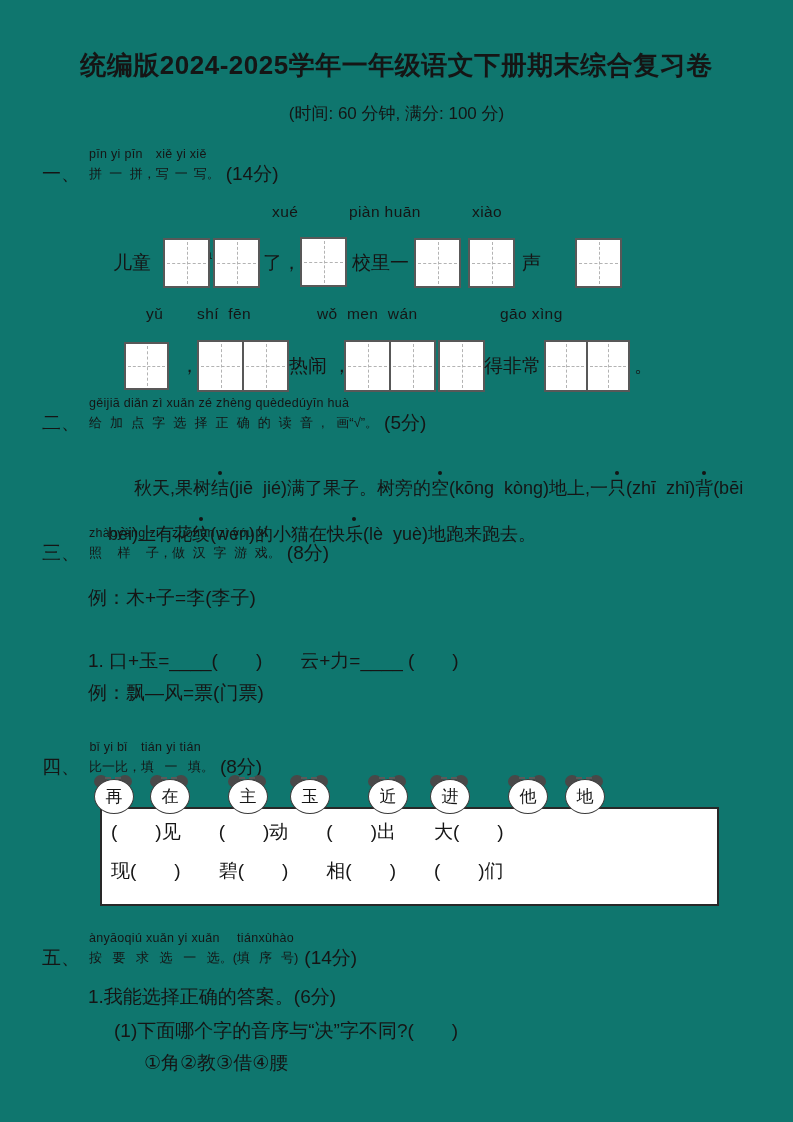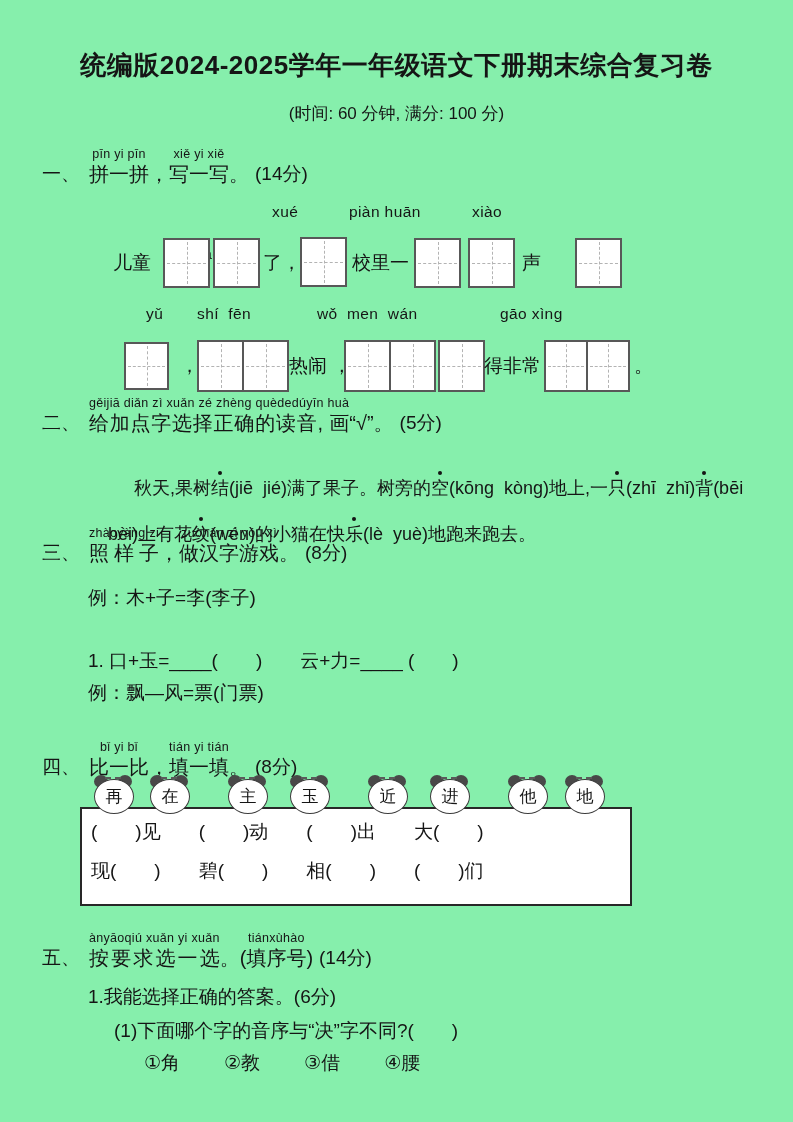--- a/index.html
+++ b/index.html
@@ -1,30 +1,30 @@
 <!DOCTYPE html>
 <html><head>
 <meta charset="utf-8">
 <style>
   html,body{margin:0;padding:0;background:#888;}
   .page{
-    position:relative;width:793px;height:1122px;background:#86efac;
+    position:relative;width:793px;height:1122px;background:#0f766e;
     font-family:"Liberation Sans","DejaVu Sans",sans-serif;color:#151515;
     margin:0 auto;overflow:hidden;
   }
   .abs{position:absolute;}
   .title{top:48px;left:0;width:100%;text-align:center;font-size:26px;font-weight:700;letter-spacing:0.5px;}
   .subtitle{top:102px;left:0;width:100%;text-align:center;font-size:17px;}
 
   
   .sec{display:flex;align-items:flex-end;left:42px;}
   .snum{font-size:19px;line-height:24px;margin-right:9px;white-space:pre;}
   .rgrp{display:inline-flex;flex-direction:column;align-items:center;justify-content:flex-end;}
   .rt{font-size:12.5px;line-height:15px;min-height:15px;white-space:pre;letter-spacing:0.3px;}
-  .rb{font-size:20px;line-height:24px;white-space:pre;width:100%;text-align:justify;text-align-last:justify;}
+  .rb{font-size:13px;line-height:24px;white-space:pre;width:100%;text-align:justify;text-align-last:justify;}
   .score{font-size:19px;line-height:24px;margin-left:6px;white-space:pre;}
 
   
   .pyrow span{position:absolute;font-size:15.5px;white-space:pre;letter-spacing:0.4px;}
 
   
   .boxrow .word{position:absolute;top:50%;transform:translateY(-50%);font-size:19px;white-space:pre;}
   .tzg{position:absolute;display:block;width:47px;height:50px;border:2px solid #585858;
        box-sizing:border-box;background:#fff;}
   .tzg::before{content:"";position:absolute;left:2px;right:2px;top:50%;border-top:1px dashed #b3b3b3;}
@@ -48,21 +48,21 @@
   .ear.l{left:2px;} .ear.r{right:2px;}
   .face{position:absolute;top:4px;left:2px;width:38px;height:33px;background:#fff;
     border:1.5px solid #3c3c3c;border-radius:50%;display:flex;align-items:center;justify-content:center;}
   .pchar{font-size:17px;font-family:"Liberation Serif","DejaVu Serif",serif;}
   .stitch{position:absolute;top:2px;left:50%;transform:translateX(-50%);width:16px;height:0;
     border-top:2px dashed #5a5a5a;z-index:4;}
 
   .bigbox{border:2px solid #282828;box-sizing:border-box;background:#fff;z-index:1;}
   .fill{font-size:19px;white-space:pre;}
 
-  .opts{display:flex;gap:44px;font-size:19px;}
+  .opts{display:flex;font-size:19px;}
   .opts span{white-space:pre;}
 </style>
 </head>
 <body>
 
 <div class="page">
 
   <div class="abs title">统编版2024-2025学年一年级语文下册期末综合复习卷</div>
   <div class="abs subtitle">(时间: 60 分钟, 满分: 100 分)</div>
 
@@ -261,21 +261,21 @@
     <span class="panda" style="left:563px;">
         <span class="ear l"></span>
         <span class="ear r"></span>
         <span class="face">
           <span class="pchar">地</span>
         </span>
         <span class="stitch"></span>
       </span>
   </div>
 
-  <div class="abs bigbox" style="top:807px;left:80px;width:552px;height:99px;">
+  <div class="abs bigbox" style="top:807px;left:100px;width:619px;height:99px;">
     <div class="fill" style="margin:10px 0 0 9px;">(　　)见　　(　　)动　　(　　)出　　大(　　)</div>
     <div class="fill" style="margin:13px 0 0 9px;">现(　　)　　碧(　　)　　相(　　)　　(　　)们</div>
   </div>
 
   <div class="abs sec" style="top:931px;">
     <span class="snum">五、</span>
     <span class="rgrp">
         <span class="rt">ànyāoqiú xuǎn yi xuǎn</span>
         <span class="rb">按要求选一选</span>
       </span>

